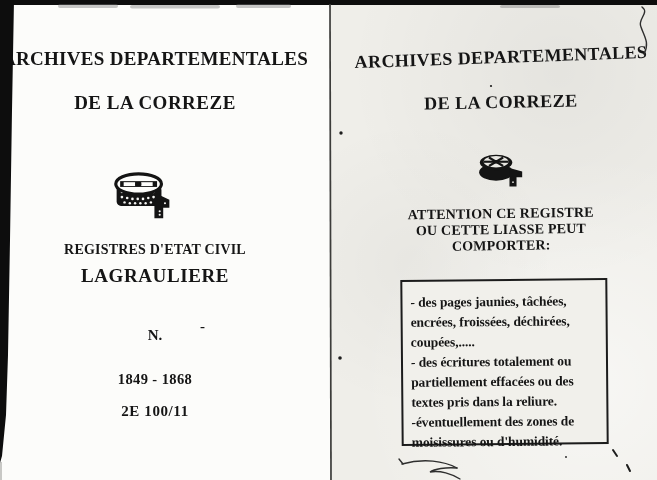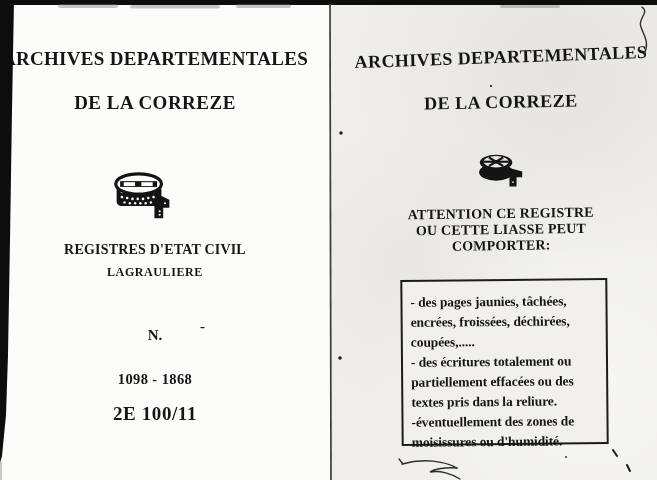--- a/index.html
+++ b/index.html
@@ -17,25 +17,25 @@
       radial-gradient(circle at 70% 15%, rgba(0,0,0,0.045), transparent 45%),
       radial-gradient(circle at 25% 55%, rgba(0,0,0,0.03), transparent 40%),
       radial-gradient(circle at 80% 80%, rgba(255,255,255,0.5), transparent 50%);
   }
   .t{position:absolute;font-weight:bold;white-space:nowrap;}
   .center{text-align:center;}
   
   .lp-title1{left:-6px;width:322px;top:48px;font-size:19px;letter-spacing:0.3px;}
   .lp-title2{left:0;width:310px;top:92px;font-size:19px;letter-spacing:0.5px;}
   .lp-reg  {left:0;width:310px;top:242px;font-size:14px;letter-spacing:0.2px;}
-  .lp-com  {left:0;width:310px;top:265px;font-size:12px;letter-spacing:0.6px;}
+  .lp-com  {left:0;width:310px;top:265px;font-size:19px;letter-spacing:0.6px;}
   .lp-ser  {left:0;width:310px;top:327px;font-size:15px;}
   .lp-dash {left:200px;top:318px;font-size:15px;font-weight:bold;}
   .lp-dates{left:0;width:310px;top:371px;font-size:14.5px;letter-spacing:0.4px;}
-  .lp-cote {left:0;width:310px;top:403px;font-size:19px;letter-spacing:0.6px;}
+  .lp-cote {left:0;width:310px;top:403px;font-size:15px;letter-spacing:0.6px;}
   
   .rp-title1{left:10px;width:320px;top:47px;font-size:18px;letter-spacing:0.4px;transform:rotate(-2deg);}
   .rp-title2{left:10px;width:320px;top:92px;font-size:18px;letter-spacing:0.5px;transform:rotate(-1.2deg);}
   .rp-warning{position:absolute;left:10px;width:320px;top:206px;transform:rotate(-0.8deg);}
   .rp-warning div{font-weight:bold;font-size:14px;line-height:16px;text-align:center;letter-spacing:0.2px;}
   .rp-box{
     position:absolute;left:70px;top:279px;width:207px;height:166px;
     border:2px solid #1c1c1c;background:#f1f0eb;box-sizing:border-box;
     transform:rotate(-0.5deg);
   }
@@ -92,21 +92,21 @@
       <rect x="7" y="9.8" width="42" height="6.6" fill="#141414"></rect>
       <rect x="11" y="11" width="13" height="4.4" fill="#fdfdfb"></rect>
       <rect x="31" y="11" width="13" height="4.4" fill="#fdfdfb"></rect>
       <ellipse cx="27.7" cy="13.2" rx="3.4" ry="2.4" fill="#141414"></ellipse>
     </svg>
 
     <div class="t center lp-reg">REGISTRES D'ETAT CIVIL</div>
     <div class="t center lp-com">LAGRAULIERE</div>
     <div class="t center lp-ser">N.</div>
     <div class="t lp-dash">-</div>
-    <div class="t center lp-dates">1098 - 1868</div>
+    <div class="t center lp-dates">1849 - 1868</div>
     <div class="t center lp-cote">2E 100/11</div>
   </div>
 
   <div class="page page-right">
     <div class="t center rp-title1">ARCHIVES DEPARTEMENTALES</div>
     <div class="t center rp-title2">DE LA CORREZE</div>
 
     <svg class="icon icon-right" viewBox="0 0 68 52">
       <ellipse cx="27" cy="30" rx="24" ry="12" fill="#141414"></ellipse>
       <path d="M46,24 L64,29 L64,37 L56,37 L56,50 L46,50 L46,36 Z" fill="#141414"></path>

